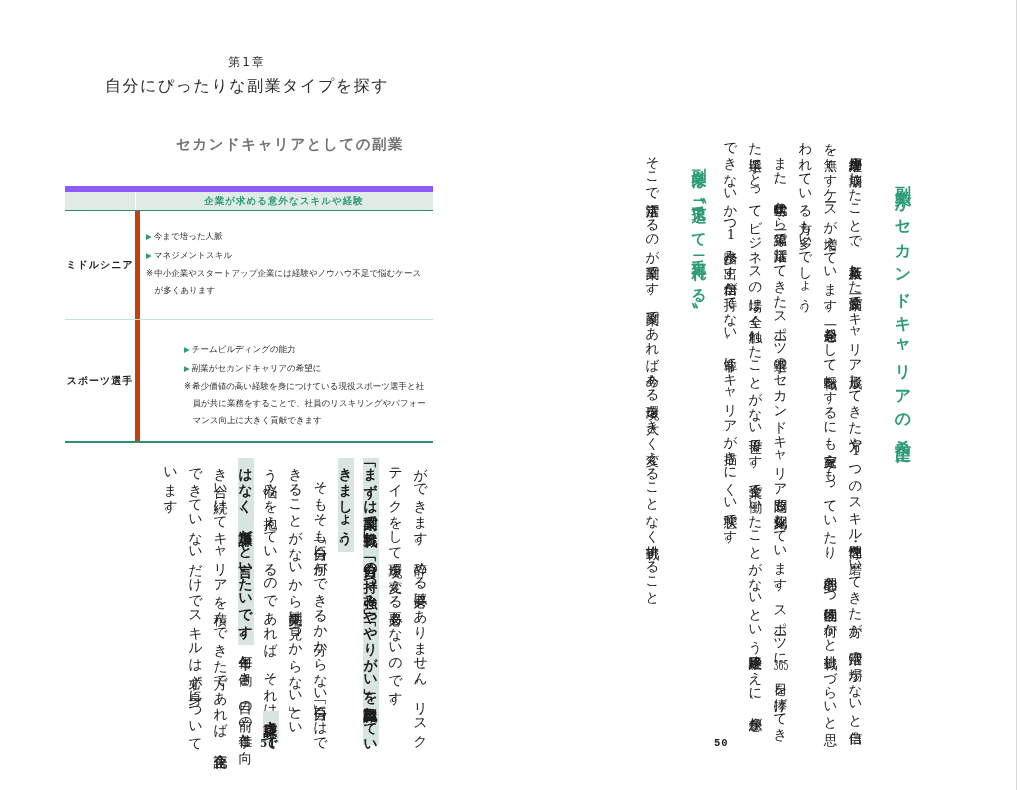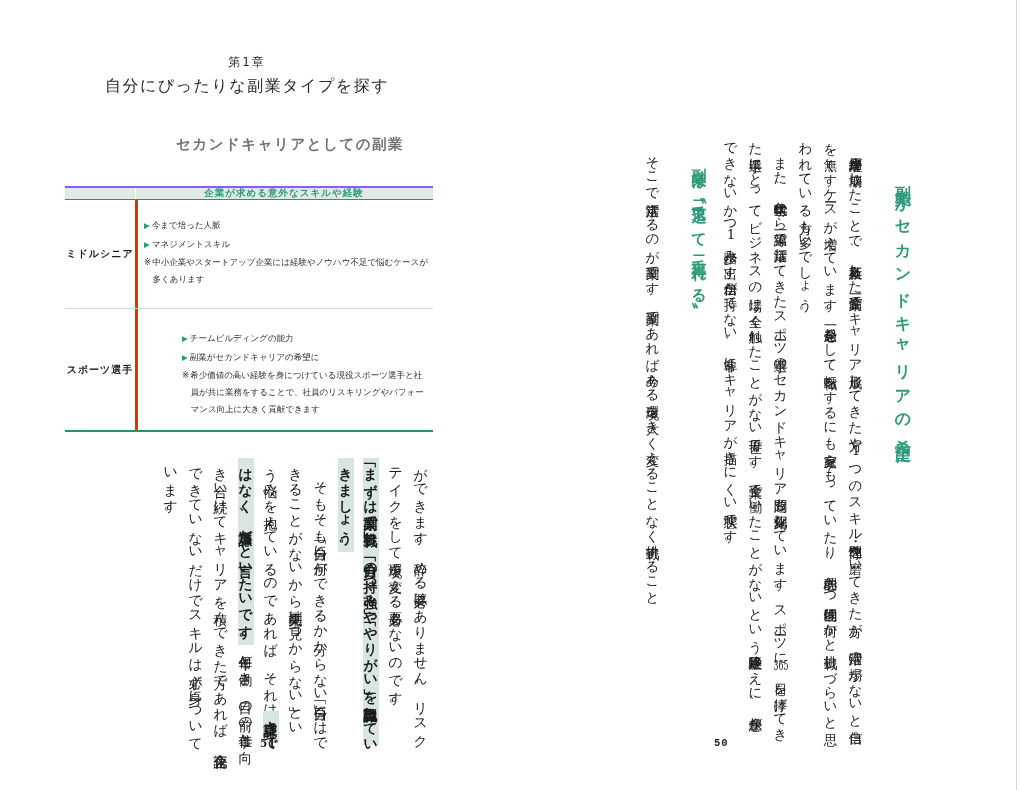--- a/index.html
+++ b/index.html
@@ -71,23 +71,23 @@
     font-size:14.5px;font-weight:600;letter-spacing:1.5px;
     color:#737373;
   }
   
   #skill-table{
     position:absolute;left:65px;top:186px;width:368px;
     font-family:"DejaVu Sans",sans-serif;
   }
   .t-header{
     position:relative;
-    height:14px;
+    height:25px;
     background:#e1ebe5;
-    border-top:2px solid #8b5cf6;
+    border-top:6px solid #8b5cf6;
     border-bottom:1.5px solid #2e8f74;
     box-sizing:border-box;
   }
   .t-header .t-header-label{
     position:absolute;left:70px;right:0;top:0;bottom:0;
     display:flex;align-items:center;justify-content:center;
     color:#2e9b78;font-size:9.5px;font-weight:700;letter-spacing:1px;
   }
   .t-header .t-header-gap{
     position:absolute;left:70px;top:0;bottom:0;width:1px;background:#ffffff;
@@ -98,21 +98,21 @@
   }
   .t-row.row-1{height:109px;border-bottom:1px solid #cde0d7;}
   .t-row.row-2{height:123px;border-bottom:2px solid #2e8f74;}
   .t-label{
     width:70px;flex:0 0 70px;
     display:flex;align-items:center;justify-content:center;
     font-size:10px;font-weight:700;letter-spacing:1px;color:#222;font-family:Liberation Mono, monospace;
   }
   .t-content{
     flex:1;
-    border-left:3px solid #c2410c;
+    border-left:5px solid #c2410c;
     padding:16px 4px 0 6px;
     font-size:8.5px;color:#2b2b2b;
     box-sizing:border-box;
   }
   .t-row.row-2 .t-content{padding-top:20px;padding-left:44px;}
   .t-item{line-height:19px;}
   .t-item.hang{line-height:17px;padding-left:1em;text-indent:-1em;}
   .t-marker.m-green{color:#2e9b78;font-size:7.5px;margin-right:2px;}
   .t-marker.m-plain{color:#2b2b2b;margin-right:1px;}
   

